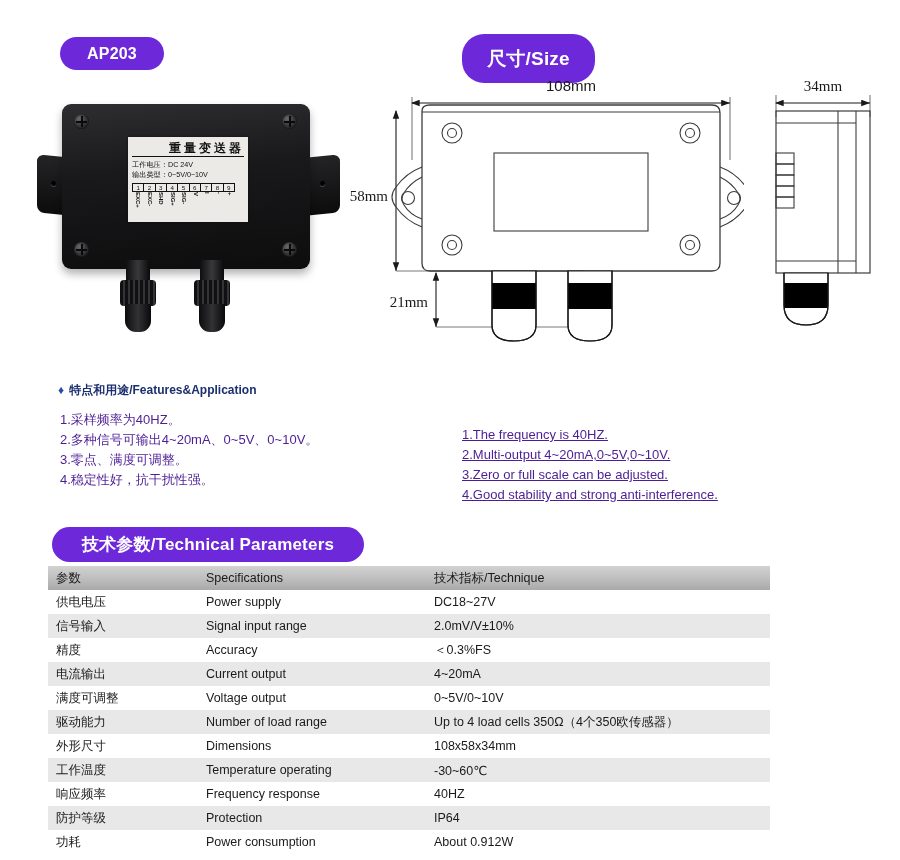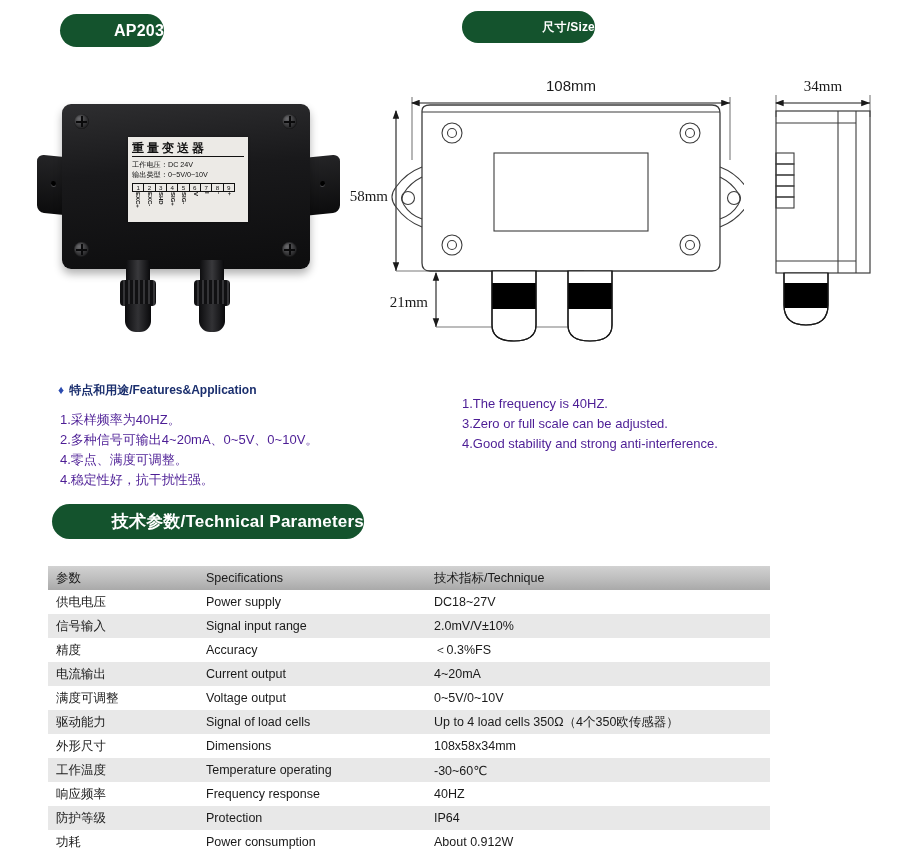--- a/index.html
+++ b/index.html
@@ -9,32 +9,33 @@
   body {
     width: 900px; height: 860px;
     position: relative;
     font-family: "Liberation Sans", "DejaVu Sans", sans-serif;
     overflow: hidden;
   }
 
   
   .pill {
     position: absolute;
-    background: #14532d;
+    background: #6d28d9;
     color: #ffffff;
     border-radius: 22px;
     font-weight: bold;
     display: flex;
     align-items: center;
-    justify-content: flex-end;
+    justify-content: center;
     letter-spacing: .2px;
     box-sizing: border-box;
+    margin-top: 23px;
   }
   #pill-model { left: 60px; top: 14px; width: 104px; height: 33px; font-size: 16px; }
-  #pill-size  { left: 462px; top: 11px; width: 133px; height: 32px; font-size: 12px; }
+  #pill-size  { left: 462px; top: 11px; width: 133px; height: 49px; font-size: 19px; }
   #pill-tech  { left: 52px; top: 504px; width: 312px; height: 35px; font-size: 17px; }
 
   
   #product-photo {
     position: absolute;
     left: 34px; top: 84px;
     width: 310px; height: 250px;
   }
   .dev-body {
     position: absolute;
@@ -75,21 +76,21 @@
     position: absolute;
     left: 66px; top: 33px;
     width: 120px; height: 85px;
     background: #eceae6;
     box-shadow: 0 0 2px rgba(0,0,0,.5);
     padding: 5px 4px;
     box-sizing: border-box;
     color: #111;
   }
   .lbl-title {
-    text-align: left;
+    text-align: right;
     font-size: 12px;
     font-weight: bold;
     letter-spacing: 3px;
     border-bottom: 1px solid #111;
     padding-bottom: 1px;
     margin-bottom: 3px;
     line-height: 1.05;
   }
   .lbl-line { font-size: 7.2px; line-height: 1.5; white-space: nowrap; }
   .term-row {
@@ -143,21 +144,21 @@
   
   #features-heading {
     position: absolute; left: 58px; top: 382px;
     font-size: 12px; font-weight: bold; color: #1b2f6e;
     white-space: nowrap;
   }
   #features-heading .diamond { color: #2b4bb0; margin-right: 5px; }
   .feat-list { position: absolute; margin: 0; padding: 0; list-style: none; color: #4c1d95; }
   .feat-list li { font-size: 13px; line-height: 20px; white-space: nowrap; }
   #features-cn { left: 60px; top: 410px; }
-  #features-en { left: 462px; top: 394px; }
+  #features-en { left: 462px; top: 425px; text-decoration: underline; }
 
   
   #tech-table {
     position: absolute; left: 48px; top: 566px;
     width: 722px; border-collapse: collapse;
     font-size: 12.5px; color: #1a1a1a;
   }
   #tech-table td, #tech-table th {
     text-align: left; font-weight: normal;
     padding: 3.5px 0 3.5px 8px;
@@ -327,26 +328,27 @@
   <text class="dim-text" x="61" y="36" text-anchor="middle">34mm</text>
 </svg>
 
 <div id="features-heading">
   <span class="diamond">♦</span><span>特点和用途/Features&amp;Application</span>
 </div>
 
 <ul class="feat-list" id="features-cn">
   <li>1.采样频率为40HZ。</li>
   <li>2.多种信号可输出4~20mA、0~5V、0~10V。</li>
-  <li>4.零点、满度可调整。</li>
+  <li>3.零点、满度可调整。</li>
   <li>4.稳定性好，抗干扰性强。</li>
 </ul>
 
 <ul class="feat-list" id="features-en">
   <li>1.The frequency is 40HZ.</li>
+  <li>2.Multi-output 4~20mA,0~5V,0~10V.</li>
   <li>3.Zero or full scale can be adjusted.</li>
   <li>4.Good stability and strong anti-interference.</li>
 </ul>
 
 <div class="pill" id="pill-tech">
   <span>技术参数/Technical Parameters</span>
 </div>
 
 <table id="tech-table">
   <colgroup>
@@ -382,21 +384,21 @@
       <td>Current output</td>
       <td>4~20mA</td>
     </tr>
     <tr>
       <td>满度可调整</td>
       <td>Voltage output</td>
       <td>0~5V/0~10V</td>
     </tr>
     <tr>
       <td>驱动能力</td>
-      <td>Signal of load cells</td>
+      <td>Number of load range</td>
       <td>Up to 4 load cells 350Ω（4个350欧传感器）</td>
     </tr>
     <tr>
       <td>外形尺寸</td>
       <td>Dimensions</td>
       <td>108x58x34mm</td>
     </tr>
     <tr>
       <td>工作温度</td>
       <td>Temperature operating</td>

